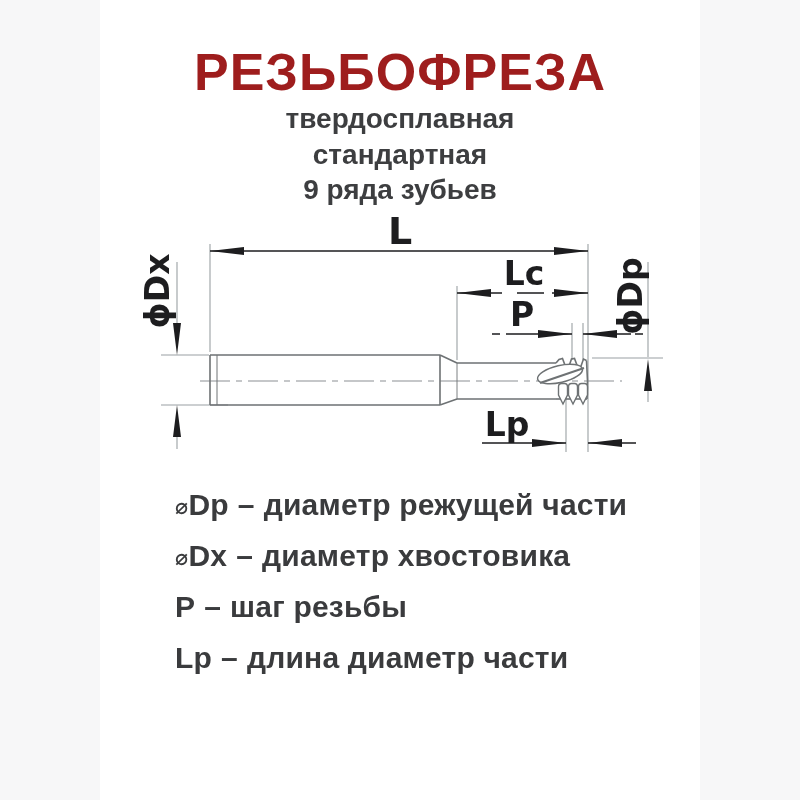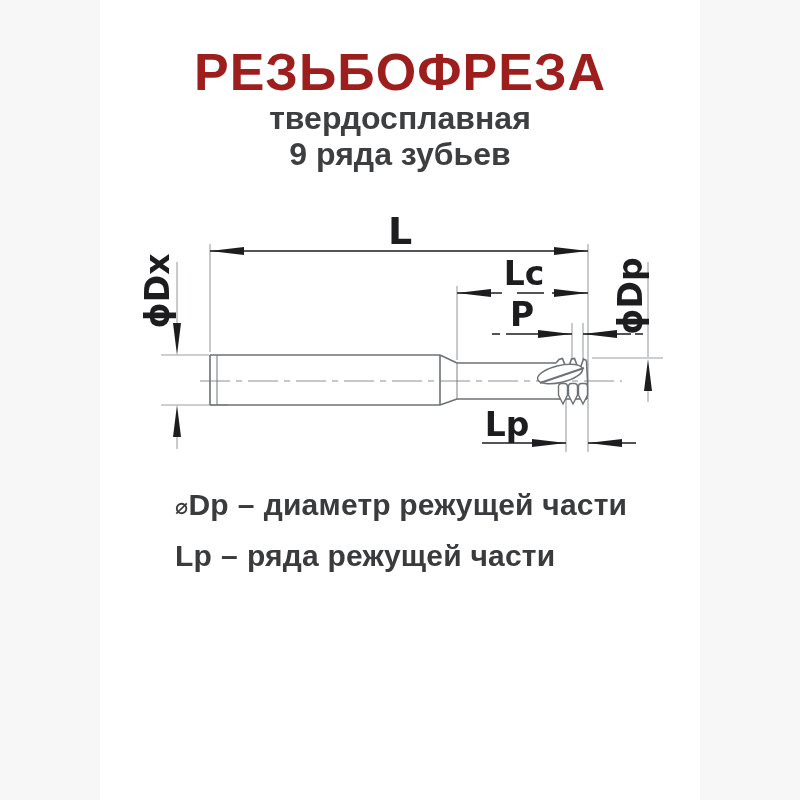--- a/index.html
+++ b/index.html
@@ -16,21 +16,21 @@
   }
   .title{
     position:absolute;left:100px;top:42px;width:600px;
     text-align:center;
     font-size:52px;font-weight:bold;letter-spacing:1px;
     color:#9e1d1d;
   }
   .subtitles{
     position:absolute;left:100px;top:101px;width:600px;
     text-align:center;
-    font-size:32px;font-weight:bold;line-height:35.5px;
+    font-size:28px;font-weight:bold;line-height:35.5px;
     color:#3d3e40;
   }
   svg.drawing{position:absolute;left:0;top:0;}
   svg .dimlabel{
     font-family:"DejaVu Sans","Liberation Sans",sans-serif;
     font-weight:bold;fill:#1d1d1f;
   }
   .legend{
     position:absolute;left:175px;top:480px;width:510px;
     font-size:30px;font-weight:bold;line-height:49.4px;
@@ -45,20 +45,21 @@
 </style>
 </head>
 <body>
 
 <div class="panel"></div>
 
 <div class="title">РЕЗЬБОФРЕЗА</div>
 
 <div class="subtitles">
   <div>твердосплавная</div>
+  <div>стандартная</div>
   <div>9 ряда зубьев</div>
 </div>
 
 <svg class="drawing" width="800" height="800" viewBox="0 0 800 800">
 
   <g stroke="#9aa0a3" stroke-width="1.1" fill="none">
     <path d="M210,244 V352"></path>
     <path d="M588,244 V452"></path>
     <path d="M457,286 V360"></path>
     <path d="M572,323 V360"></path>
@@ -123,14 +124,16 @@
     <text class="dimlabel" x="524" y="285" font-size="33" text-anchor="middle">Lc</text>
     <text class="dimlabel" x="522" y="326" font-size="33" text-anchor="middle">P</text>
     <text class="dimlabel" x="507" y="436" font-size="33" text-anchor="middle">Lp</text>
     <text class="dimlabel" x="157" y="291" font-size="33" text-anchor="middle" dy="0.35em" transform="rotate(-90 157 291)">ϕDx</text>
     <text class="dimlabel" x="630" y="296" font-size="33" text-anchor="middle" dy="0.35em" transform="rotate(-90 630 296)">ϕDp</text>
   </g>
 </svg>
 
 <div class="legend">
   <div><span class="sym-prefix">⌀</span><span>Dp</span><span class="sep">–</span><span>диаметр режущей части</span></div>
-  <div><span class="sym-prefix"></span><span>Lp</span><span class="sep">–</span><span>ряда режущей части</span></div>
+  <div><span class="sym-prefix">⌀</span><span>Dx</span><span class="sep">–</span><span>диаметр хвостовика</span></div>
+  <div><span class="sym-prefix"></span><span>P</span><span class="sep">–</span><span>шаг резьбы</span></div>
+  <div><span class="sym-prefix"></span><span>Lp</span><span class="sep">–</span><span>длина диаметр части</span></div>
 </div>
 
 </body></html>

